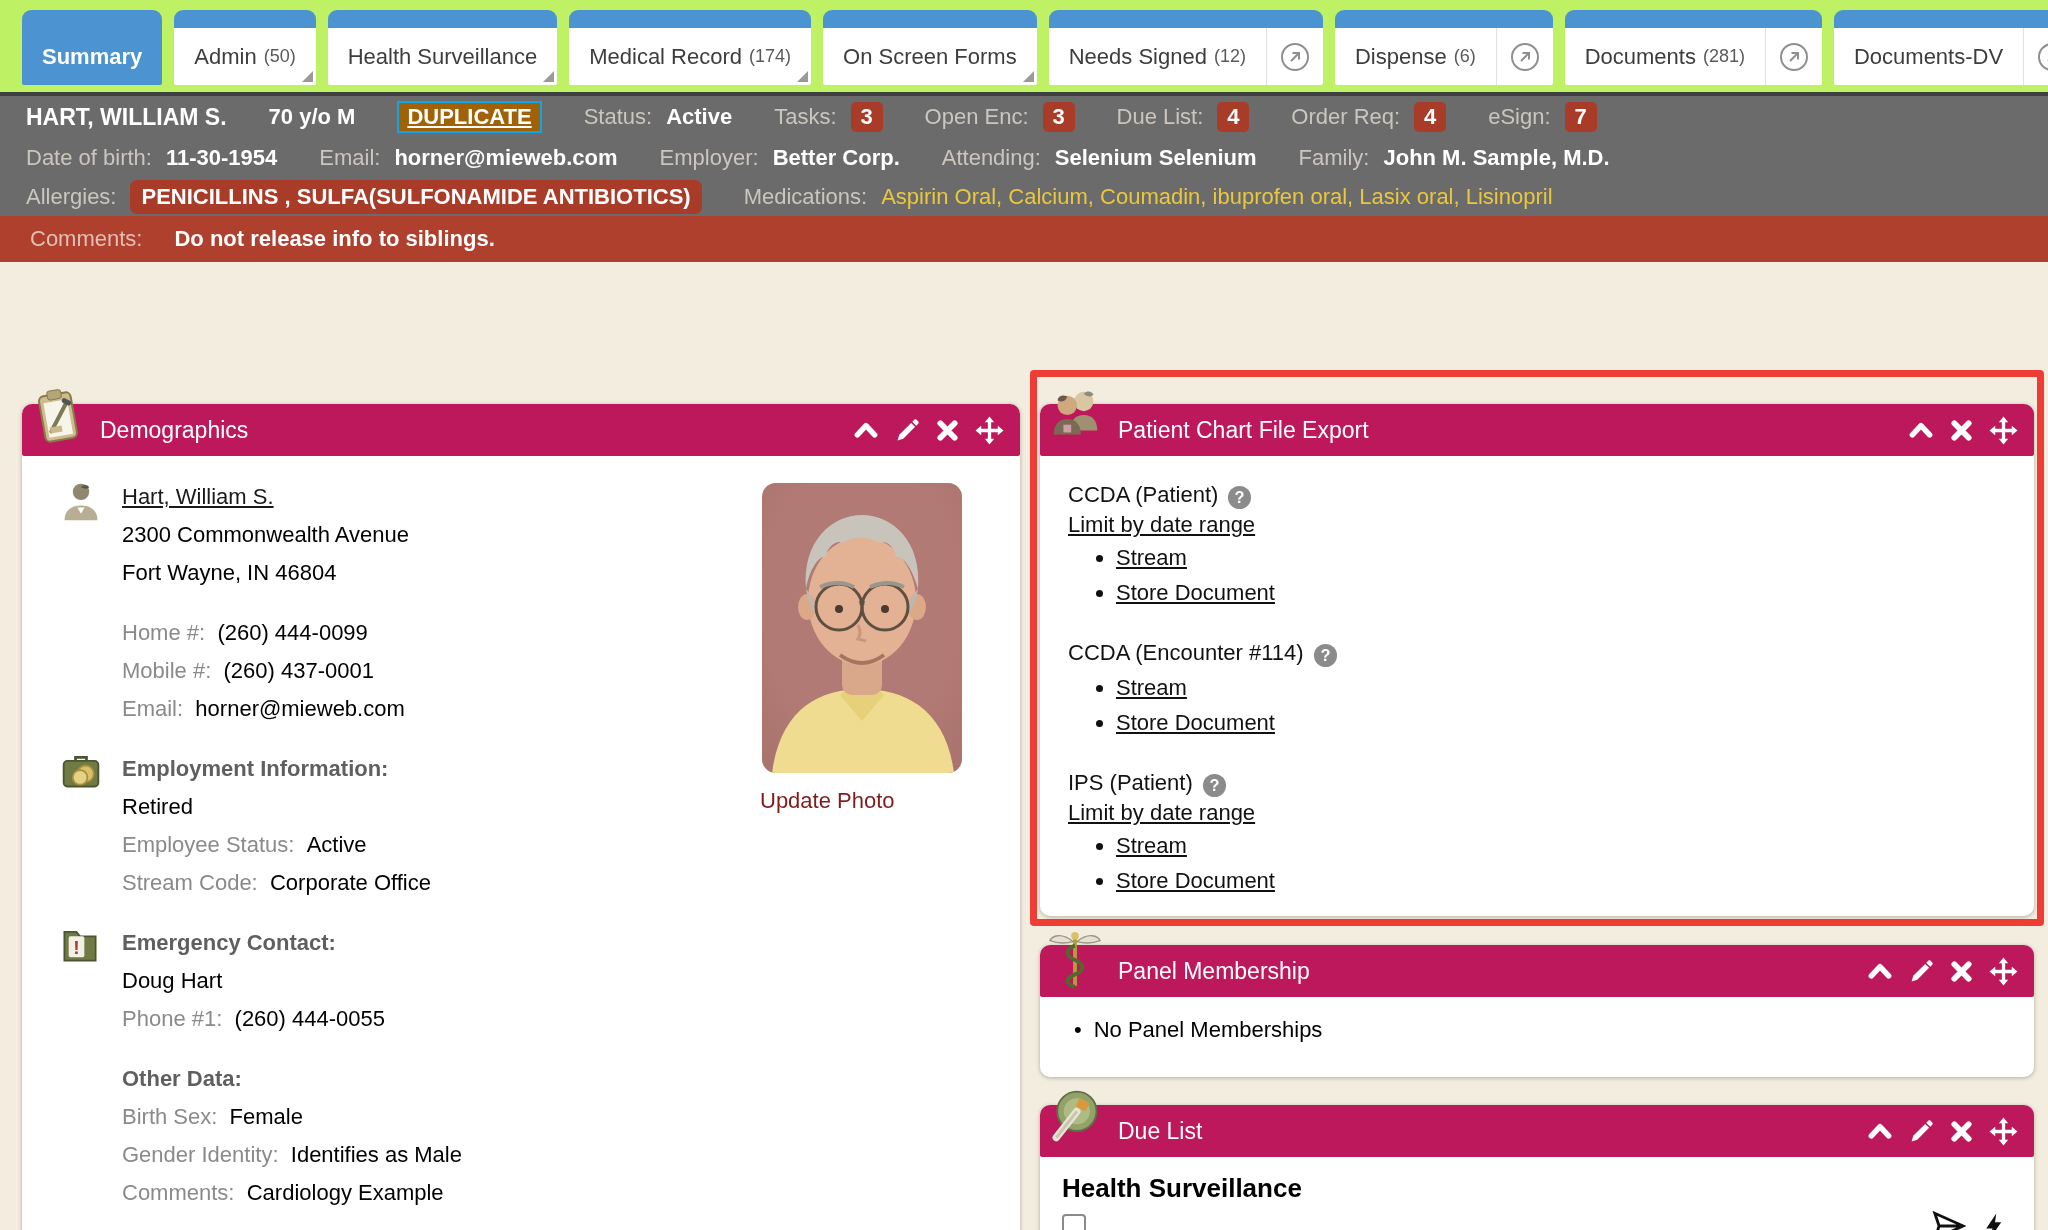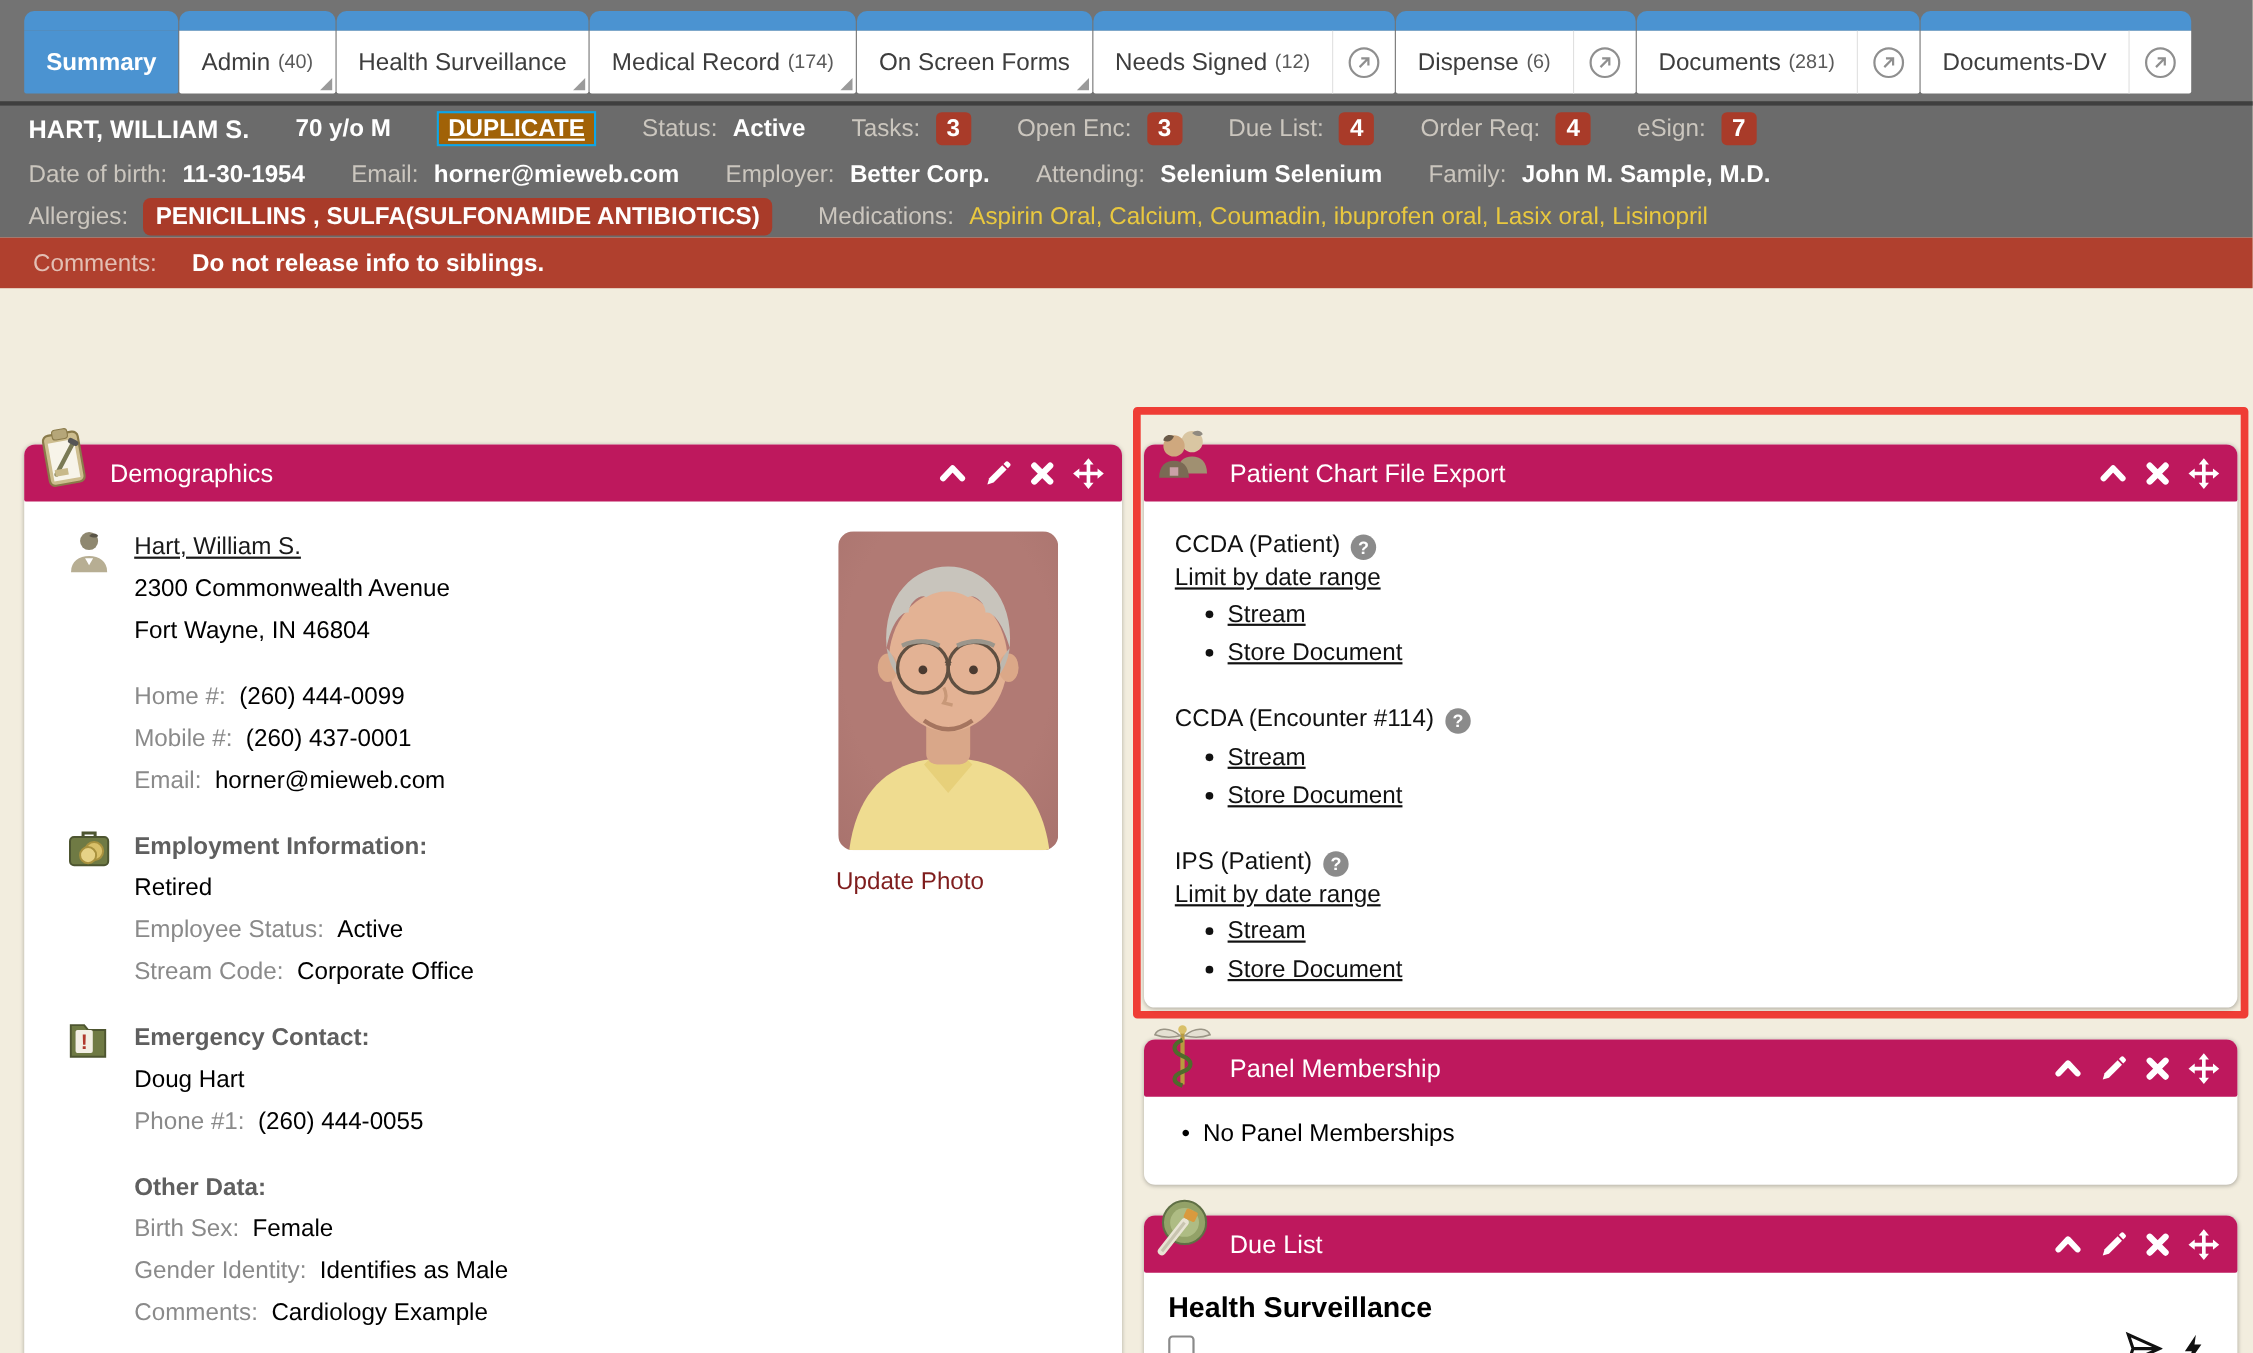--- a/index.html
+++ b/index.html
@@ -1,21 +1,21 @@
 <!DOCTYPE html>
 <html><head>
 <meta charset="utf-8">
 <style>
   html,body{margin:0;padding:0;}
   body{width:2048px;height:1230px;overflow:hidden;position:relative;
        background:#f2edde;font-family:"Liberation Sans",sans-serif;
        -webkit-font-smoothing:antialiased;}
   
-  #tabbar{position:absolute;top:0;left:0;width:2048px;height:92px;background:#737373;
-          display:flex;align-items:flex-start;padding:10px 0 0 22px;gap:1px;box-sizing:border-box;}
+  #tabbar{position:absolute;top:0;left:0;width:2048px;height:92px;background:#bef264;
+          display:flex;align-items:flex-start;padding:10px 0 0 22px;gap:12px;box-sizing:border-box;}
   .tab{display:flex;flex-direction:column;position:relative;cursor:pointer;flex:0 0 auto;}
   .tab .cap{height:18px;background:#4b93d1;border-radius:9px 9px 0 0;}
   .tab .tabbody{background:#fff;height:57px;display:flex;align-items:center;
           font-size:22px;color:#3d3d3d;border-radius:0 0 2px 2px;}
   .tab .labelwrap{display:flex;align-items:center;padding:0 20px;height:100%;}
   .tab.active .tabbody,{background:#4b93d1;}
   .tab.active .tabbody{background:#4b93d1;color:#fff;font-weight:bold;}
   .tab .count{font-size:18px;color:#5a5a5a;margin-left:7px;}
   .tab .corner{position:absolute;bottom:3px;right:3px;width:0;height:0;
           border-left:11px solid transparent;border-bottom:11px solid #9a9a9a;}
@@ -99,21 +99,21 @@
         <span class="labelwrap">
           <span>Summary</span>
         </span>
       </div>
     </div>
     <div class="tab">
       <div class="cap"></div>
       <div class="tabbody">
         <span class="labelwrap">
           <span>Admin</span>
-          <span class="count">(40)</span>
+          <span class="count">(50)</span>
         </span>
       </div>
       <span class="corner"></span>
     </div>
     <div class="tab">
       <div class="cap"></div>
       <div class="tabbody">
         <span class="labelwrap">
           <span>Health Surveillance</span>
         </span>

